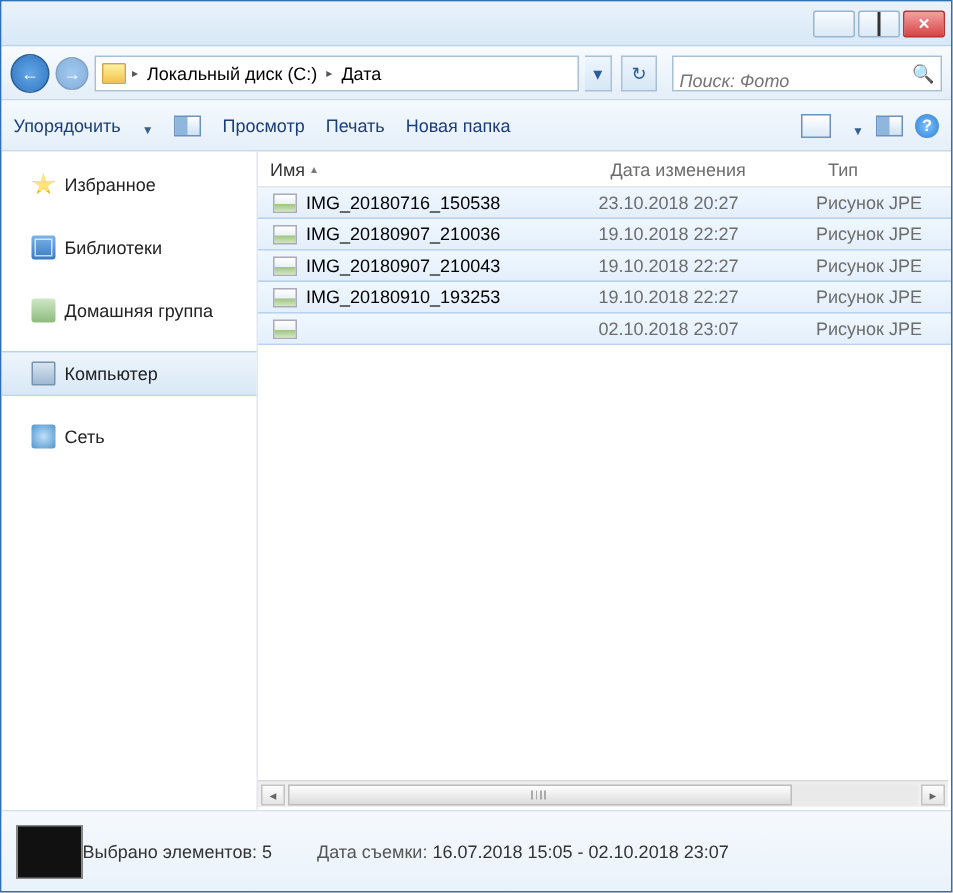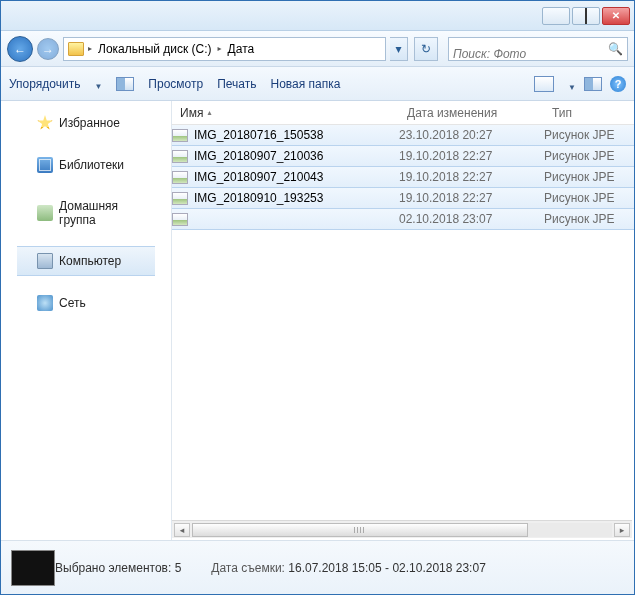--- a/index.html
+++ b/index.html
@@ -33,37 +33,37 @@
 .tb-dd { font-size: 8px; color: #3a5e8a; }
 .tb-spacer { flex: 1; }
 .tb-icons { display: flex; gap: 8px; align-items: center; }
 .view-ico { width: 20px; height: 16px; border: 1px solid #6b91c3; background: linear-gradient(#fff,#dceaf7); }
 .preview-ico { width: 18px; height: 14px; border: 1px solid #6b91c3; background: linear-gradient(#fff,#cfe1f2); display: flex; }
 .preview-ico::before { content: ""; width: 50%; background: #8fb6dd; }
 .help-ico { width: 16px; height: 16px; border-radius: 50%; background: radial-gradient(#7fc3ff,#2b7ed1); color: #fff; display: flex; align-items: center; justify-content: center; font-weight: bold; font-size: 11px; }
 
 
 .main { flex: 1; display: flex; overflow: hidden; }
-.sidebar { width: 171px; border-right: 1px solid #dfe7ef; background: #fff; padding: 8px 16px; }
+.sidebar { width: 171px; border-right: 1px solid #dfe7ef; background: #fff; padding: 8px 0; }
 .side-item { display: flex; align-items: center; gap: 6px; padding: 6px 10px 6px 20px; color: #222; cursor: default; }
 .side-item.sel { background: linear-gradient(#eef5fc,#d8e8f7); border: 1px solid #b9d3ee; border-left: none; border-right: none; margin: -1px 0; }
 .side-gap { height: 14px; }
 .ico { width: 16px; height: 16px; flex-shrink: 0; }
 .ico-fav { background: radial-gradient(circle at 50% 40%, #ffe37a 50%, #f0b518 52%); clip-path: polygon(50% 0,61% 35%,98% 35%,68% 57%,79% 91%,50% 71%,21% 91%,32% 57%,2% 35%,39% 35%); }
 .ico-lib { background: linear-gradient(#7ab4e8,#3a7ac0); border-radius: 2px; position: relative; }
 .ico-lib::after { content: ""; position: absolute; left: 2px; top: 2px; right: 2px; bottom: 2px; border: 1px solid rgba(255,255,255,.7); }
 .ico-home { background: linear-gradient(#cfe7c6,#8dbb7e); border-radius: 2px; }
 .ico-comp { background: linear-gradient(#d7e4f0,#9fb9d4); border: 1px solid #7893ae; border-radius: 1px; }
 .ico-net { background: radial-gradient(#bde0f6,#5094cd); border-radius: 2px; }
 
 
 .files { flex: 1; display: flex; flex-direction: column; overflow: hidden; }
 .cols { display: flex; height: 24px; align-items: center; border-bottom: 1px solid #e5e5e5; color: #333; }
 .cols > div { padding: 0 8px; display:flex; align-items:center; gap:4px; }
-.c-name { flex: 1; }
+.c-name { flex: 1; padding-left: 10px; }
 .c-date { width: 145px; }
 .c-type { width: 90px; }
 .sort-ind { font-size: 8px; color: #7a7a7a; }
 .rows { flex: 1; overflow: hidden; }
 .row { display: flex; align-items: center; height: 22px; background: linear-gradient(#f0f7fe,#e3effb); border: 1px solid #b9d3ee; border-left: none; border-right: none; margin-top: -1px; }
 .row .c-name { display: flex; align-items: center; gap: 6px; }
 .thumb { width: 16px; height: 13px; border: 1px solid #aab; background: linear-gradient(#fff,#d8e4ef); position: relative; }
 .thumb::after { content: ""; position: absolute; left: 0; bottom: 0; right: 0; height: 5px; background: linear-gradient(#9ec47f,#d3e7c0); }
 .c-date, .c-type { color: #6c6c6c; }
 .c-type { white-space: nowrap; overflow: hidden; }

